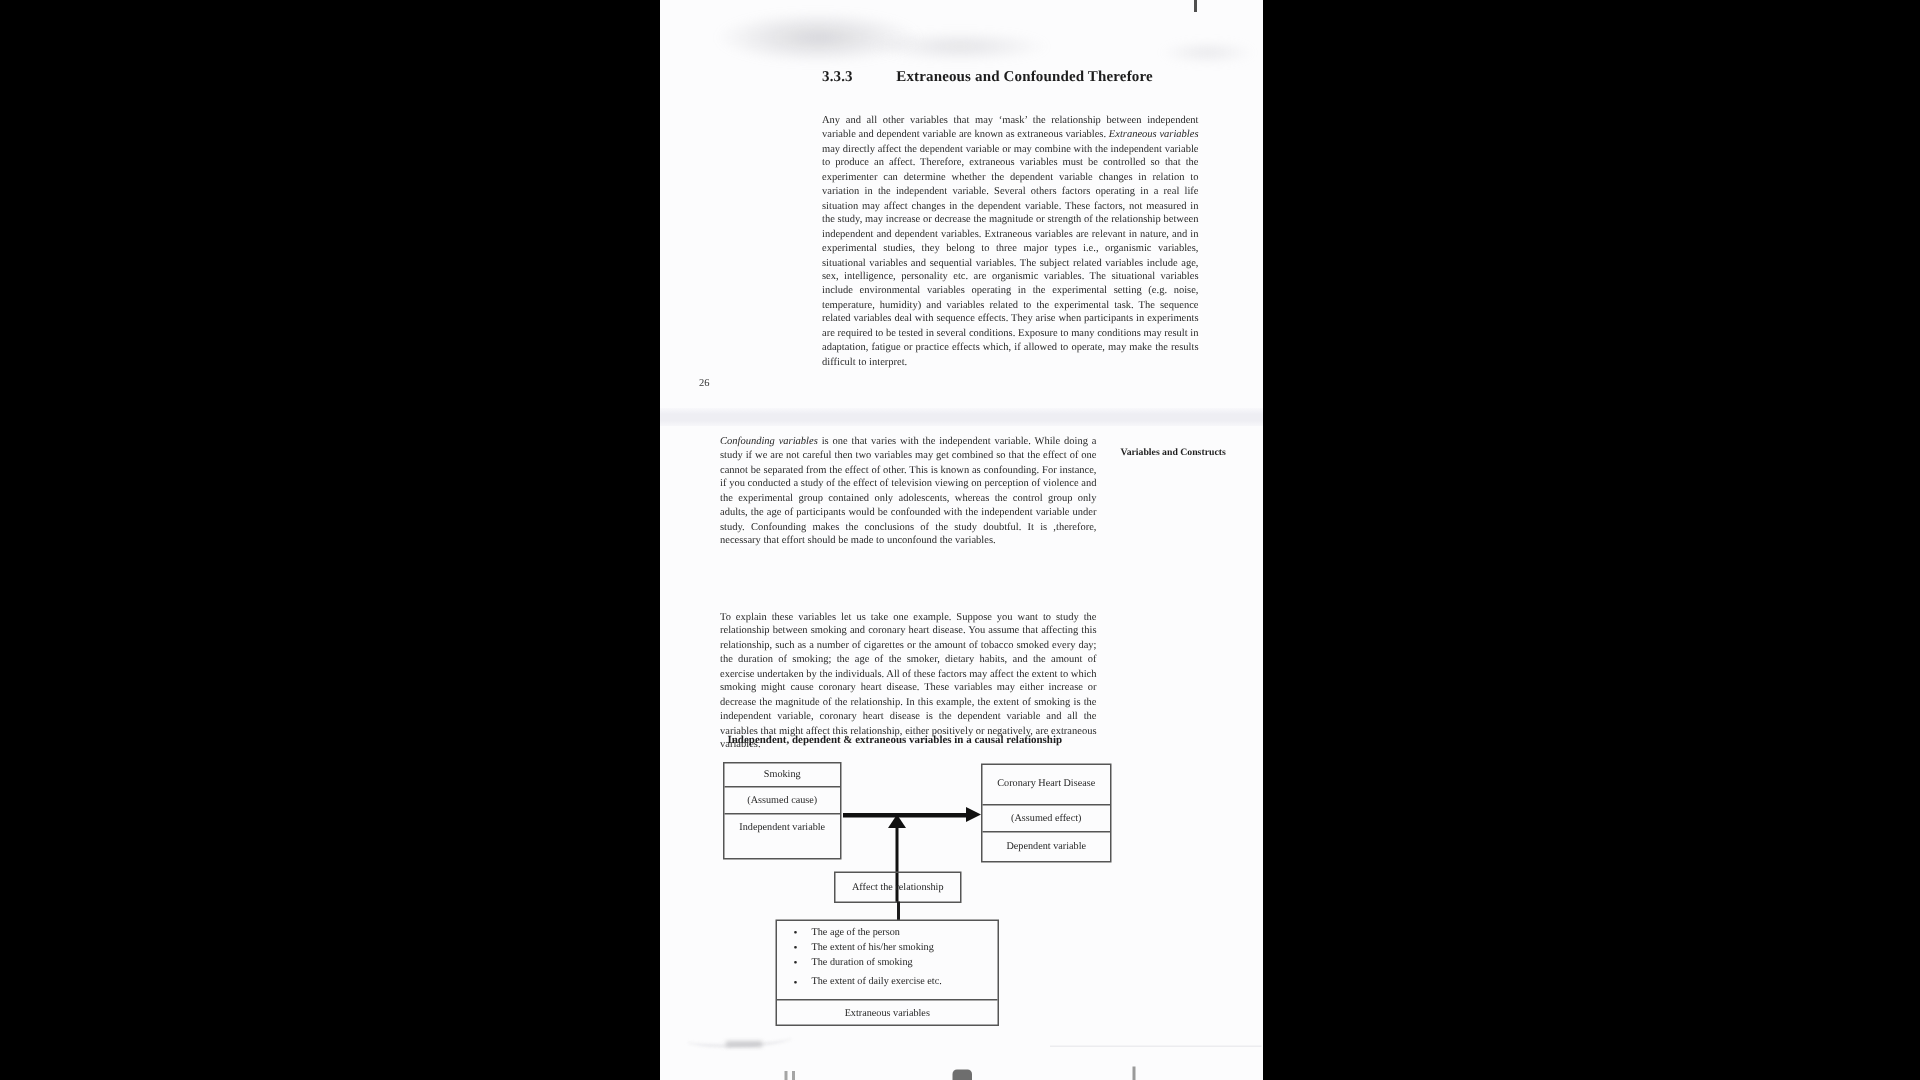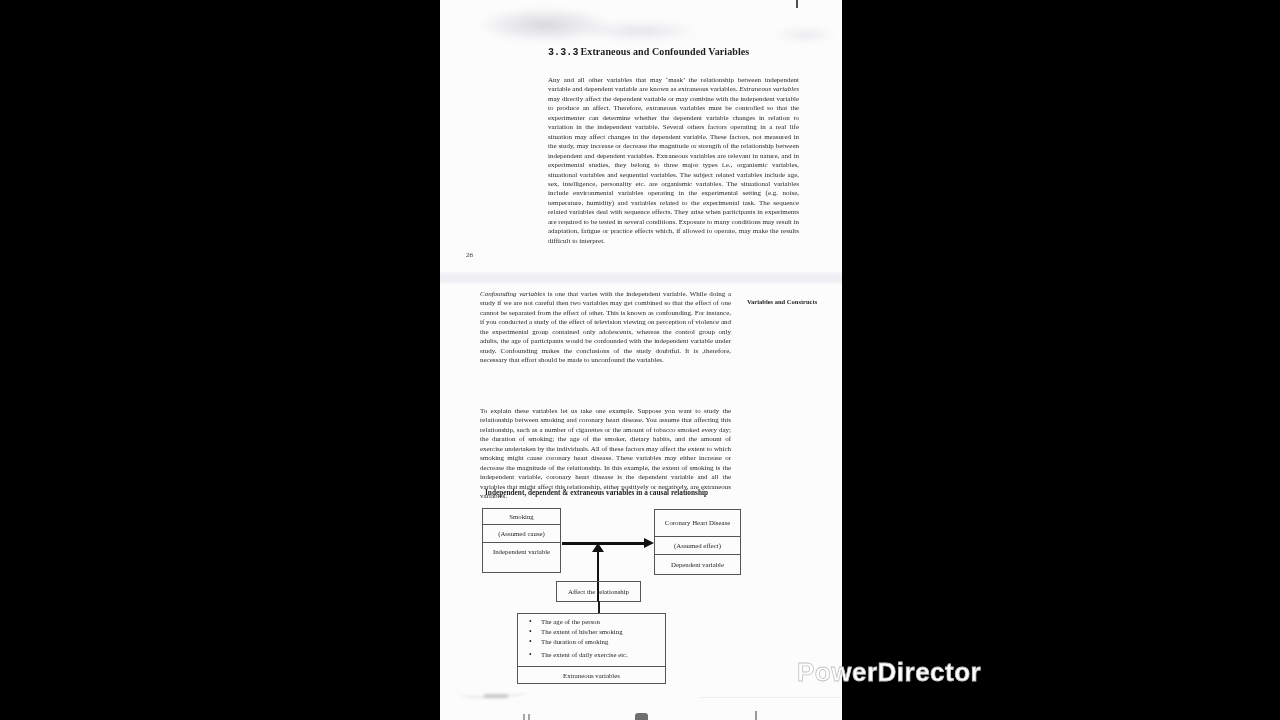--- a/index.html
+++ b/index.html
@@ -15,21 +15,21 @@
            filter:blur(3px);}
   .smudge2{left:555px;top:16px;width:170px;height:30px;
            background:radial-gradient(closest-side, rgba(185,185,192,.35), rgba(185,185,192,0) 70%);
            filter:blur(3px);}
   .smudge3{left:760px;top:24px;width:90px;height:22px;
            background:radial-gradient(closest-side, rgba(200,200,206,.35), rgba(200,200,206,0) 70%);
            filter:blur(3px);}
   .top-tick{left:796px;top:0;width:2px;height:8px;background:#4f4f4f;}
   
   .sec-heading{left:548px;top:46px;width:265px;font-size:10px;line-height:12px;font-weight:bold;color:#1d1d1d;letter-spacing:.1px;white-space:nowrap;}
-  .sec-heading .num{margin-right:2px;font-family:Liberation Mono, monospace;}
+  .sec-heading .num{margin-right:29px;}
   .body-para{font-size:7px;line-height:9.45px;color:#272727;text-align:justify;}
   .p1{left:548px;top:76px;width:251px;}
   .page-num{left:466px;top:251px;font-size:7px;color:#333;}
   
   .margin-head{left:747px;top:298px;width:92px;font-size:6.5px;font-weight:bold;color:#1f1f1f;line-height:8px;}
   .p2{left:480px;top:290px;width:251px;}
   .p3{left:480px;top:407px;width:251px;}
   .fig-caption{left:485px;top:488px;width:250px;font-size:7.3px;font-weight:bold;color:#1d1d1d;white-space:nowrap;}
   
   .dbox{border:1px solid #555;background:transparent;color:#262626;font-size:6.8px;box-sizing:border-box;}
@@ -78,21 +78,21 @@
 <div class="stage">
 
   <div class="page-col"></div>
 
   <div class="abs smudge1"></div>
   <div class="abs smudge2"></div>
   <div class="abs smudge3"></div>
   <div class="abs top-tick"></div>
 
   <div class="abs sec-heading">
-    <span class="num">3.3.3</span><span>Extraneous and Confounded Variables</span>
+    <span class="num">3.3.3</span><span>Extraneous and Confounded Therefore</span>
   </div>
   <div class="abs body-para p1">
     <span>Any and all other variables that may ‘mask’ the relationship between independent variable and dependent variable are known as extraneous variables. </span><span class="it">Extraneous variables</span><span> may directly affect the dependent variable or may combine with the independent variable to produce an affect. Therefore, extraneous variables must be controlled so that the experimenter can determine whether the dependent variable changes in relation to variation in the independent variable. Several others factors operating in a real life situation may affect changes in the dependent variable. These factors, not measured in the study, may increase or decrease the magnitude or strength of the relationship between independent and dependent variables. Extraneous variables are relevant in nature, and in experimental studies, they belong to three major types i.e., organismic variables, situational variables and sequential variables. The subject related variables include age, sex, intelligence, personality etc. are organismic variables. The situational variables include environmental variables operating in the experimental setting (e.g. noise, temperature, humidity) and variables related to the experimental task. The sequence related variables deal with sequence effects. They arise when participants in experiments are required to be tested in several conditions. Exposure to many conditions may result in adaptation, fatigue or practice effects which, if allowed to operate, may make the results difficult to interpret.</span>
   </div>
   <div class="abs page-num">26</div>
 
   <div class="page-gap"></div>
 
   <div class="abs margin-head">Variables and Constructs</div>
   <div class="abs body-para p2">
@@ -129,15 +129,14 @@
   </div>
 
   <div class="abs squiggle"></div>
   <div class="abs next-head-blur"></div>
   <div class="abs hairline"></div>
   <div class="abs mark-a1"></div>
   <div class="abs mark-a2"></div>
   <div class="abs mark-b"></div>
   <div class="abs mark-c"></div>
 
-  <div class="abs watermark">PowerDirector</div>
 
 </div>
 
 </body></html>

